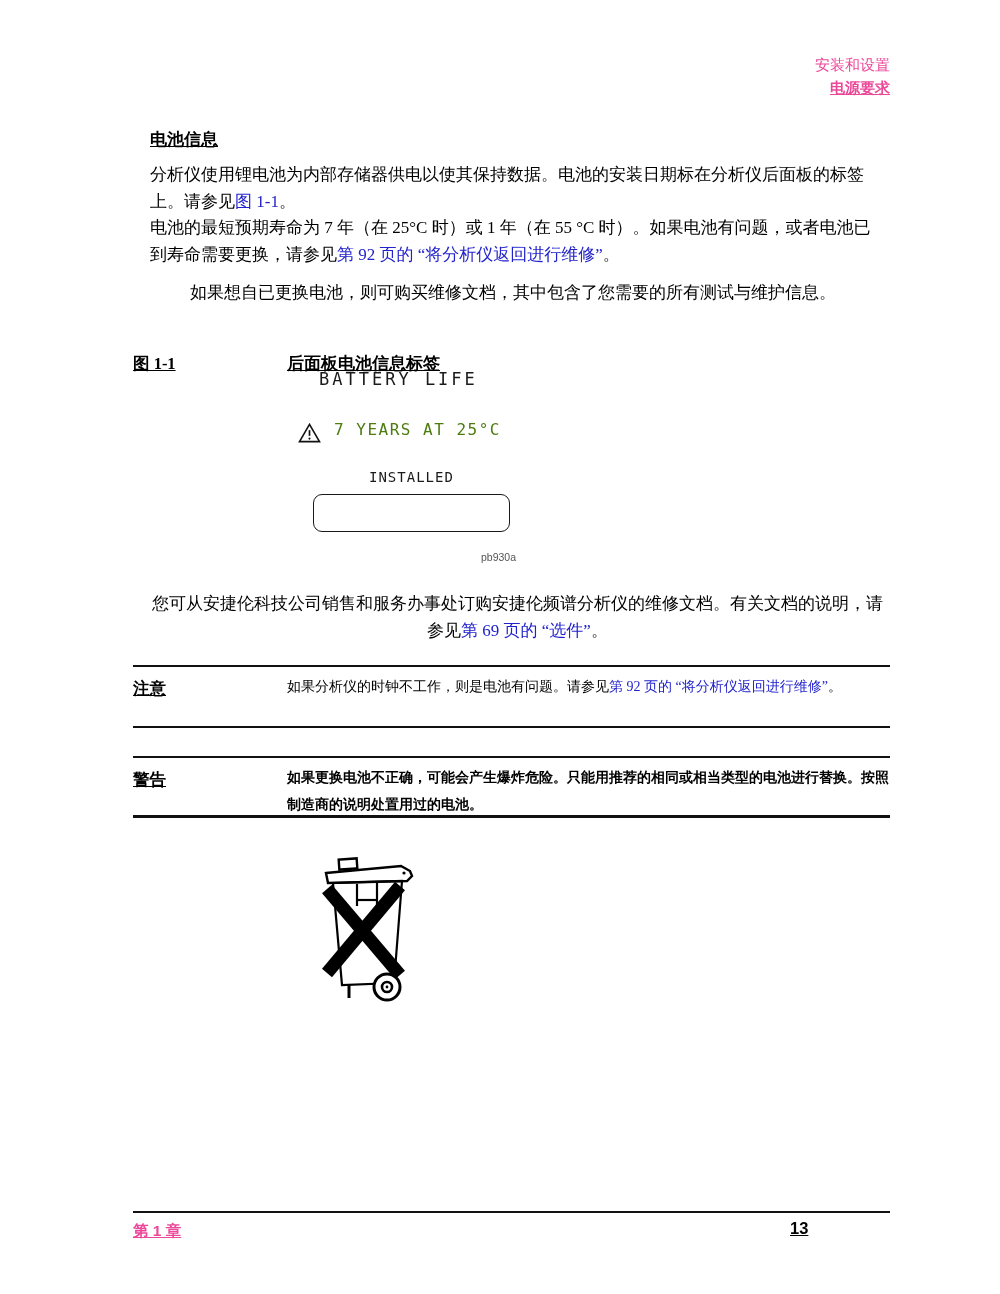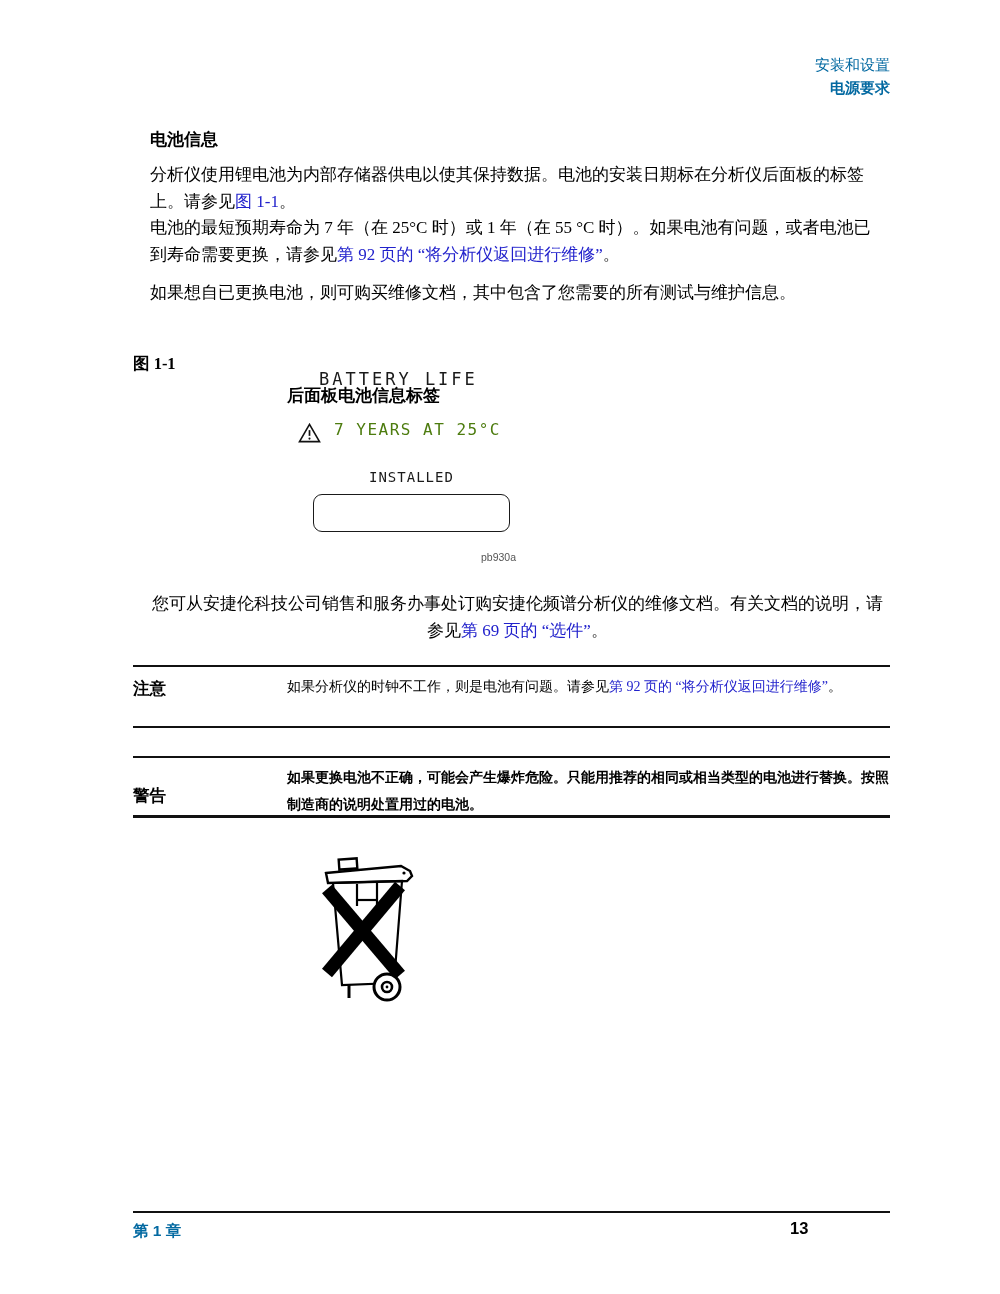--- a/index.html
+++ b/index.html
@@ -6,34 +6,34 @@
   html,body { background:#ffffff; }
   body {
     width:1000px; height:1294px;
     font-family:"Liberation Serif","DejaVu Serif",serif;
     color:#000;
   }
   .page { position:relative; width:1000px; height:1294px; background:#fff; overflow:hidden; }
   .abs { position:absolute; }
   .sans { font-family:"Liberation Sans","DejaVu Sans",sans-serif; }
   .mono { font-family:"DejaVu Sans Mono",monospace; }
-  .bold { font-weight:bold; }
-  .blue { color:#0369a1; }
+  .bold { font-weight:bold;text-decoration:underline; }
+  .blue { color:#ec4899; }
   .link { color:#2222cc; cursor:pointer; }
 
   
   .hdr { top:53px; left:550px; width:340px; text-align:right; line-height:23px; font-size:15px; }
 
   
   .body-p { left:150px; width:730px; font-size:17px; line-height:26.5px; }
   .h-sec  { left:150px; top:128px; font-size:17px; }
 
   
   .figcap-label { left:133px; top:353px; font-size:16.5px; }
-  .figcap-title { left:287px; top:352px; font-size:17px;margin-top:32px; }
+  .figcap-title { left:287px; top:352px; font-size:17px; }
 
   
   .bat1 { left:319px; top:369px; font-size:17px; letter-spacing:3px; color:#1a1a1a; }
   .bat2 { left:334px; top:420px; font-size:16px; letter-spacing:1.5px; color:#4d7c0f; }
   .bat3 { left:369px; top:469px; font-size:14px; letter-spacing:1px; color:#1a1a1a; }
   .bat-box { left:313px; top:494px; width:197px; height:38px; border:1.6px solid #1a1a1a; border-radius:9px; background:#fff; }
   .bat-code { left:481px; top:551px; font-size:10.5px; color:#555; }
   .tri { left:298px; top:423px; }
 
   
@@ -62,21 +62,21 @@
     <div>安装和设置</div>
     <div class="bold">电源要求</div>
   </div>
 
   <div class="abs h-sec sans bold">电池信息</div>
 
   <div class="abs body-p" style="top:162px;"><span>分析仪使用锂电池为内部存储器供电以使其保持数据。电池的安装日期标在分析仪后面板的标签上。请参见</span><span class="link">图 1-1</span><span>。</span></div>
 
   <div class="abs body-p" style="top:215px;"><span>电池的最短预期寿命为 7 年（在 25°C 时）或 1 年（在 55 °C 时）。如果电池有问题，或者电池已到寿命需要更换，请参见</span><span class="link">第 92 页的 “将分析仪返回进行维修”</span><span>。</span></div>
 
-  <div class="abs body-p" style="top:280px;">如果想自已更换电池，则可购买维修文档，其中包含了您需要的所有测试与维护信息。</div>
+  <div class="abs body-p" style="top:280px;margin-left:40px;">如果想自已更换电池，则可购买维修文档，其中包含了您需要的所有测试与维护信息。</div>
 
 
   <div class="abs figcap-label bold">图 1-1</div>
   <div class="abs figcap-title sans bold">后面板电池信息标签</div>
 
   <div class="abs bat1 mono">BATTERY LIFE</div>
 
   <svg class="abs tri" width="23" height="20" viewBox="0 0 24 21">
     <path d="M12 1.5 L22.5 19.5 L1.5 19.5 Z" fill="none" stroke="#111" stroke-width="1.7"></path>
     <line x1="12" y1="7.5" x2="12" y2="13.5" stroke="#111" stroke-width="1.8"></line>
@@ -89,21 +89,21 @@
   <div class="abs bat-code sans">pb930a</div>
 
   <div class="abs body-p" style="top:591px; width:735px;text-align:center;"><span>您可从安捷伦科技公司销售和服务办事处订购安捷伦频谱分析仪的维修文档。有关文档的说明，请参见</span><span class="link">第 69 页的 “选件”</span><span>。</span></div>
 
   <div class="abs rule" style="top:665px;"></div>
   <div class="abs callout-label sans bold" style="top:678px;">注意</div>
   <div class="abs callout-text" style="top:674px;"><span>如果分析仪的时钟不工作，则是电池有问题。请参见</span><span class="link">第 92 页的 “将分析仪返回进行维修”</span><span>。</span></div>
   <div class="abs rule" style="top:726px;"></div>
 
   <div class="abs rule" style="top:756px;"></div>
-  <div class="abs callout-label sans bold" style="top:769px;margin-top:16px;">警告</div>
+  <div class="abs callout-label sans bold" style="top:769px;">警告</div>
   <div class="abs callout-text warn-text" style="top:765px;">如果更换电池不正确，可能会产生爆炸危险。只能用推荐的相同或相当类型的电池进行替换。按照制造商的说明处置用过的电池。</div>
   <div class="abs rule" style="top:815px; height:3px;"></div>
 
   <svg class="abs bin" width="97" height="150" viewBox="0 0 97 150">
 
     <rect x="18" y="3" width="18" height="10" fill="none" stroke="#000" stroke-width="2.4" transform="rotate(-4 27 8)"></rect>
 
     <polygon points="5,17 80,10 89,15 91,20 86,25 7,27" fill="none" stroke="#000" stroke-width="2.4"></polygon>
     <circle cx="83" cy="17" r="1.6" fill="#000"></circle>
 

